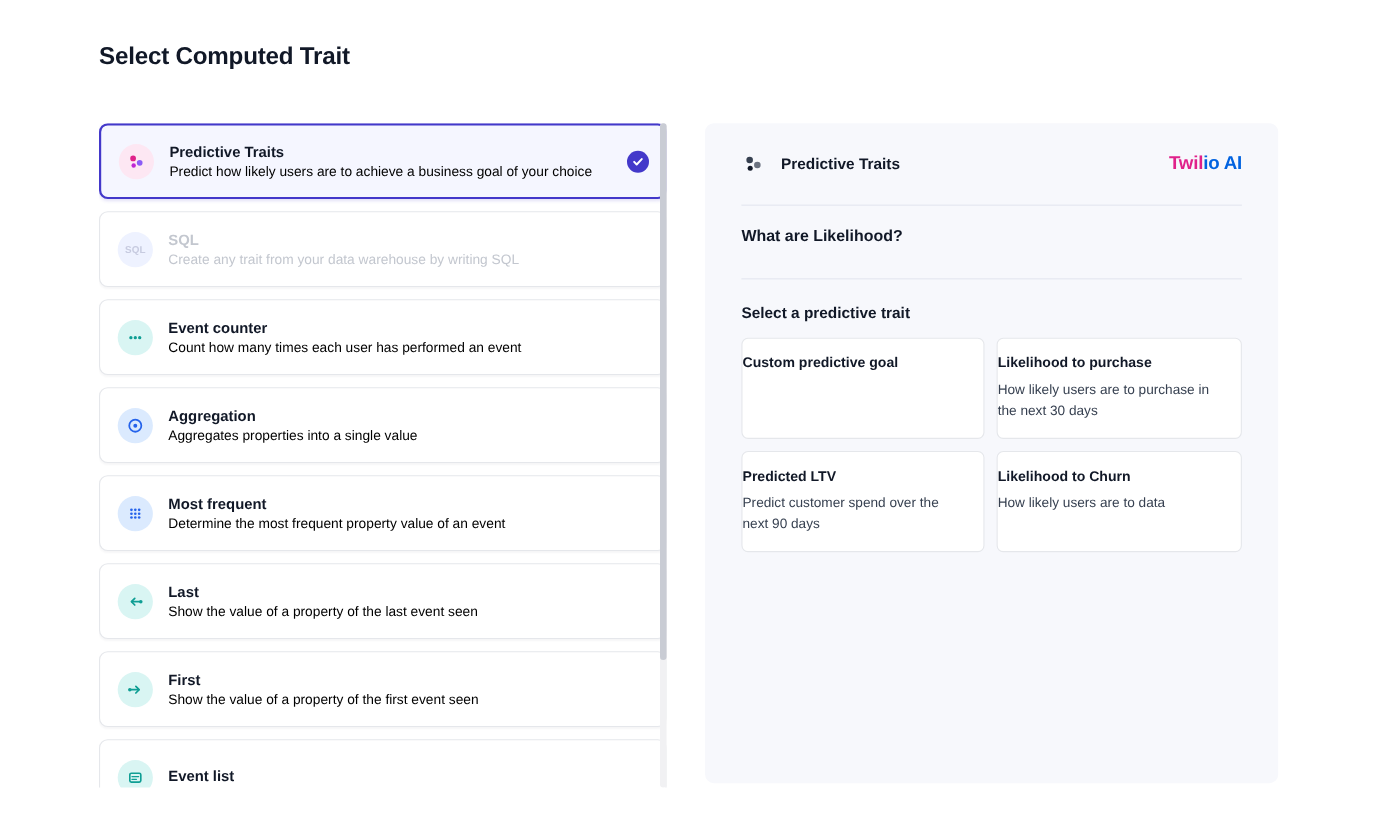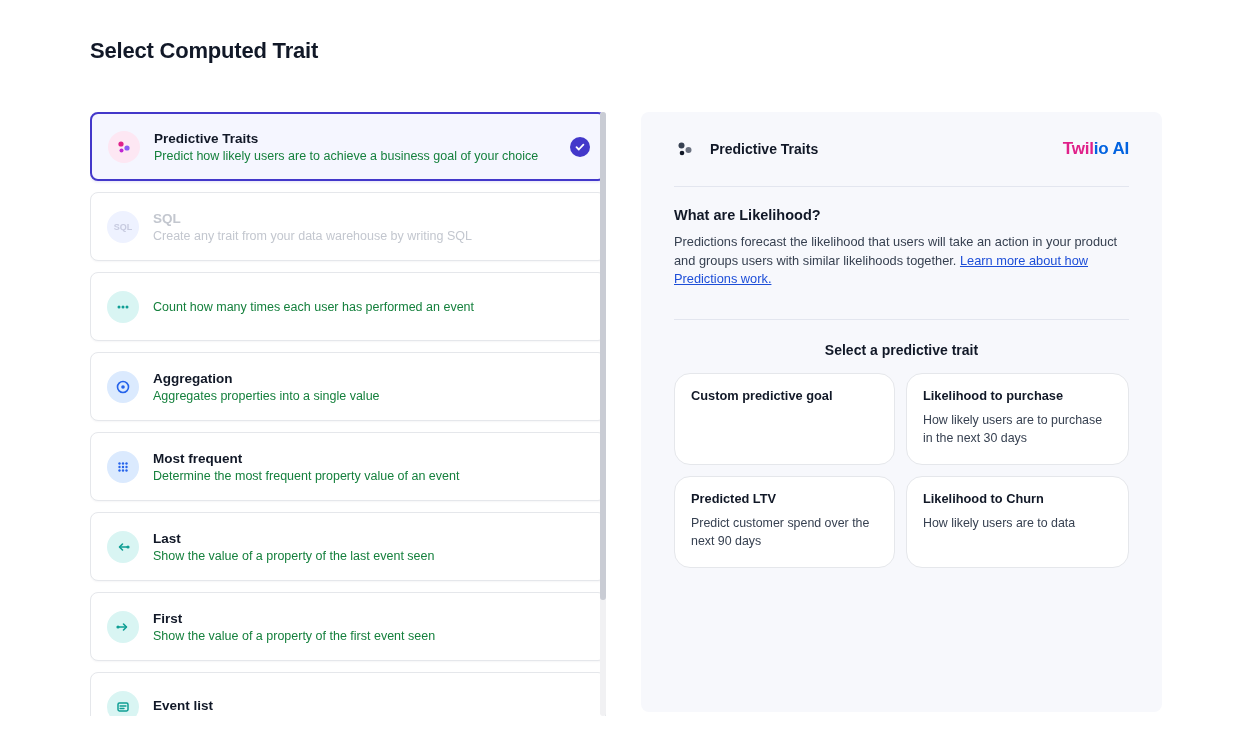--- a/index.html
+++ b/index.html
@@ -73,21 +73,21 @@
   .ico-teal { background: #d9f5f3; }
   .ico-blue { background: #dbeafe; }
   .trait-text { display: flex; flex-direction: column; gap: 3px; min-width: 0; }
   .trait-name {
     font-size: 13.5px;
     font-weight: bold;
     color: #111827;
   }
   .trait-desc {
     font-size: 12.5px;
-    color: #15803d;
+    color: #000000;
     white-space: nowrap;
   }
   .check-badge {
     position: absolute;
     right: 14px; top: 50%;
     transform: translateY(-50%);
     width: 20px; height: 20px;
     border-radius: 50%;
     background: #4338ca;
     display: flex;
@@ -175,32 +175,31 @@
   .rp-divider2 {
     height: 1px;
     background: #e3e6ef;
     margin: 30px 0 22px 0;
   }
   .rp-h3 {
     font-size: 14px;
     font-weight: bold;
     color: #111827;
     margin-bottom: 15px;
-    text-align: center;
   }
   .goal-grid {
     display: grid;
     grid-template-columns: 221px 223px;
     gap: 11px 11px;
   }
   .goal-card {
     background: #ffffff;
     border: 1px solid #e5e7eb;
-    border-radius: 16px;
-    padding: 14px 16px 16px 16px;
+    border-radius: 6px;
+    padding: 14px 16px 16px 0;
     min-height: 88px;
   }
   .goal-title {
     font-size: 12.8px;
     font-weight: bold;
     color: #111827;
     margin-bottom: 8px;
   }
   .goal-desc {
     font-size: 12.4px;
@@ -249,20 +248,21 @@
 
       <div class="trait-card">
         <div class="trait-icon ico-teal">
           <svg width="18" height="18" viewBox="0 0 18 18">
             <circle cx="5" cy="9" r="1.5" fill="#0f9e94"></circle>
             <circle cx="9" cy="9" r="1.5" fill="#0f9e94"></circle>
             <circle cx="13" cy="9" r="1.5" fill="#0f9e94"></circle>
           </svg>
         </div>
         <div class="trait-text">
+          <div class="trait-name">Event counter</div>
           <div class="trait-desc">Count how many times each user has performed an event</div>
         </div>
       </div>
 
       <div class="trait-card">
         <div class="trait-icon ico-blue">
           <svg width="18" height="18" viewBox="0 0 18 18">
             <circle cx="9" cy="9" r="5.5" fill="none" stroke="#2563eb" stroke-width="1.6"></circle>
             <circle cx="9" cy="9" r="1.8" fill="#2563eb"></circle>
           </svg>
@@ -356,23 +356,20 @@
         <div class="rp-head-title">Predictive Traits</div>
       </div>
       <div class="brand">
         <span class="t1">Twil</span><span class="t2">io</span><span class="t3"> AI</span>
       </div>
     </div>
 
     <div class="rp-divider"></div>
 
     <div class="rp-h2">What are Likelihood?</div>
-    <div class="rp-body">
-      <span>Predictions forecast the likelihood that users will take an action in your product and groups users with similar likelihoods together. </span><a class="rp-link">Learn more about how Predictions work.</a>
-    </div>
 
     <div class="rp-divider2"></div>
 
     <div class="rp-h3">Select a predictive trait</div>
 
     <div class="goal-grid">
       <div class="goal-card">
         <div class="goal-title">Custom predictive goal</div>
       </div>
       <div class="goal-card">

